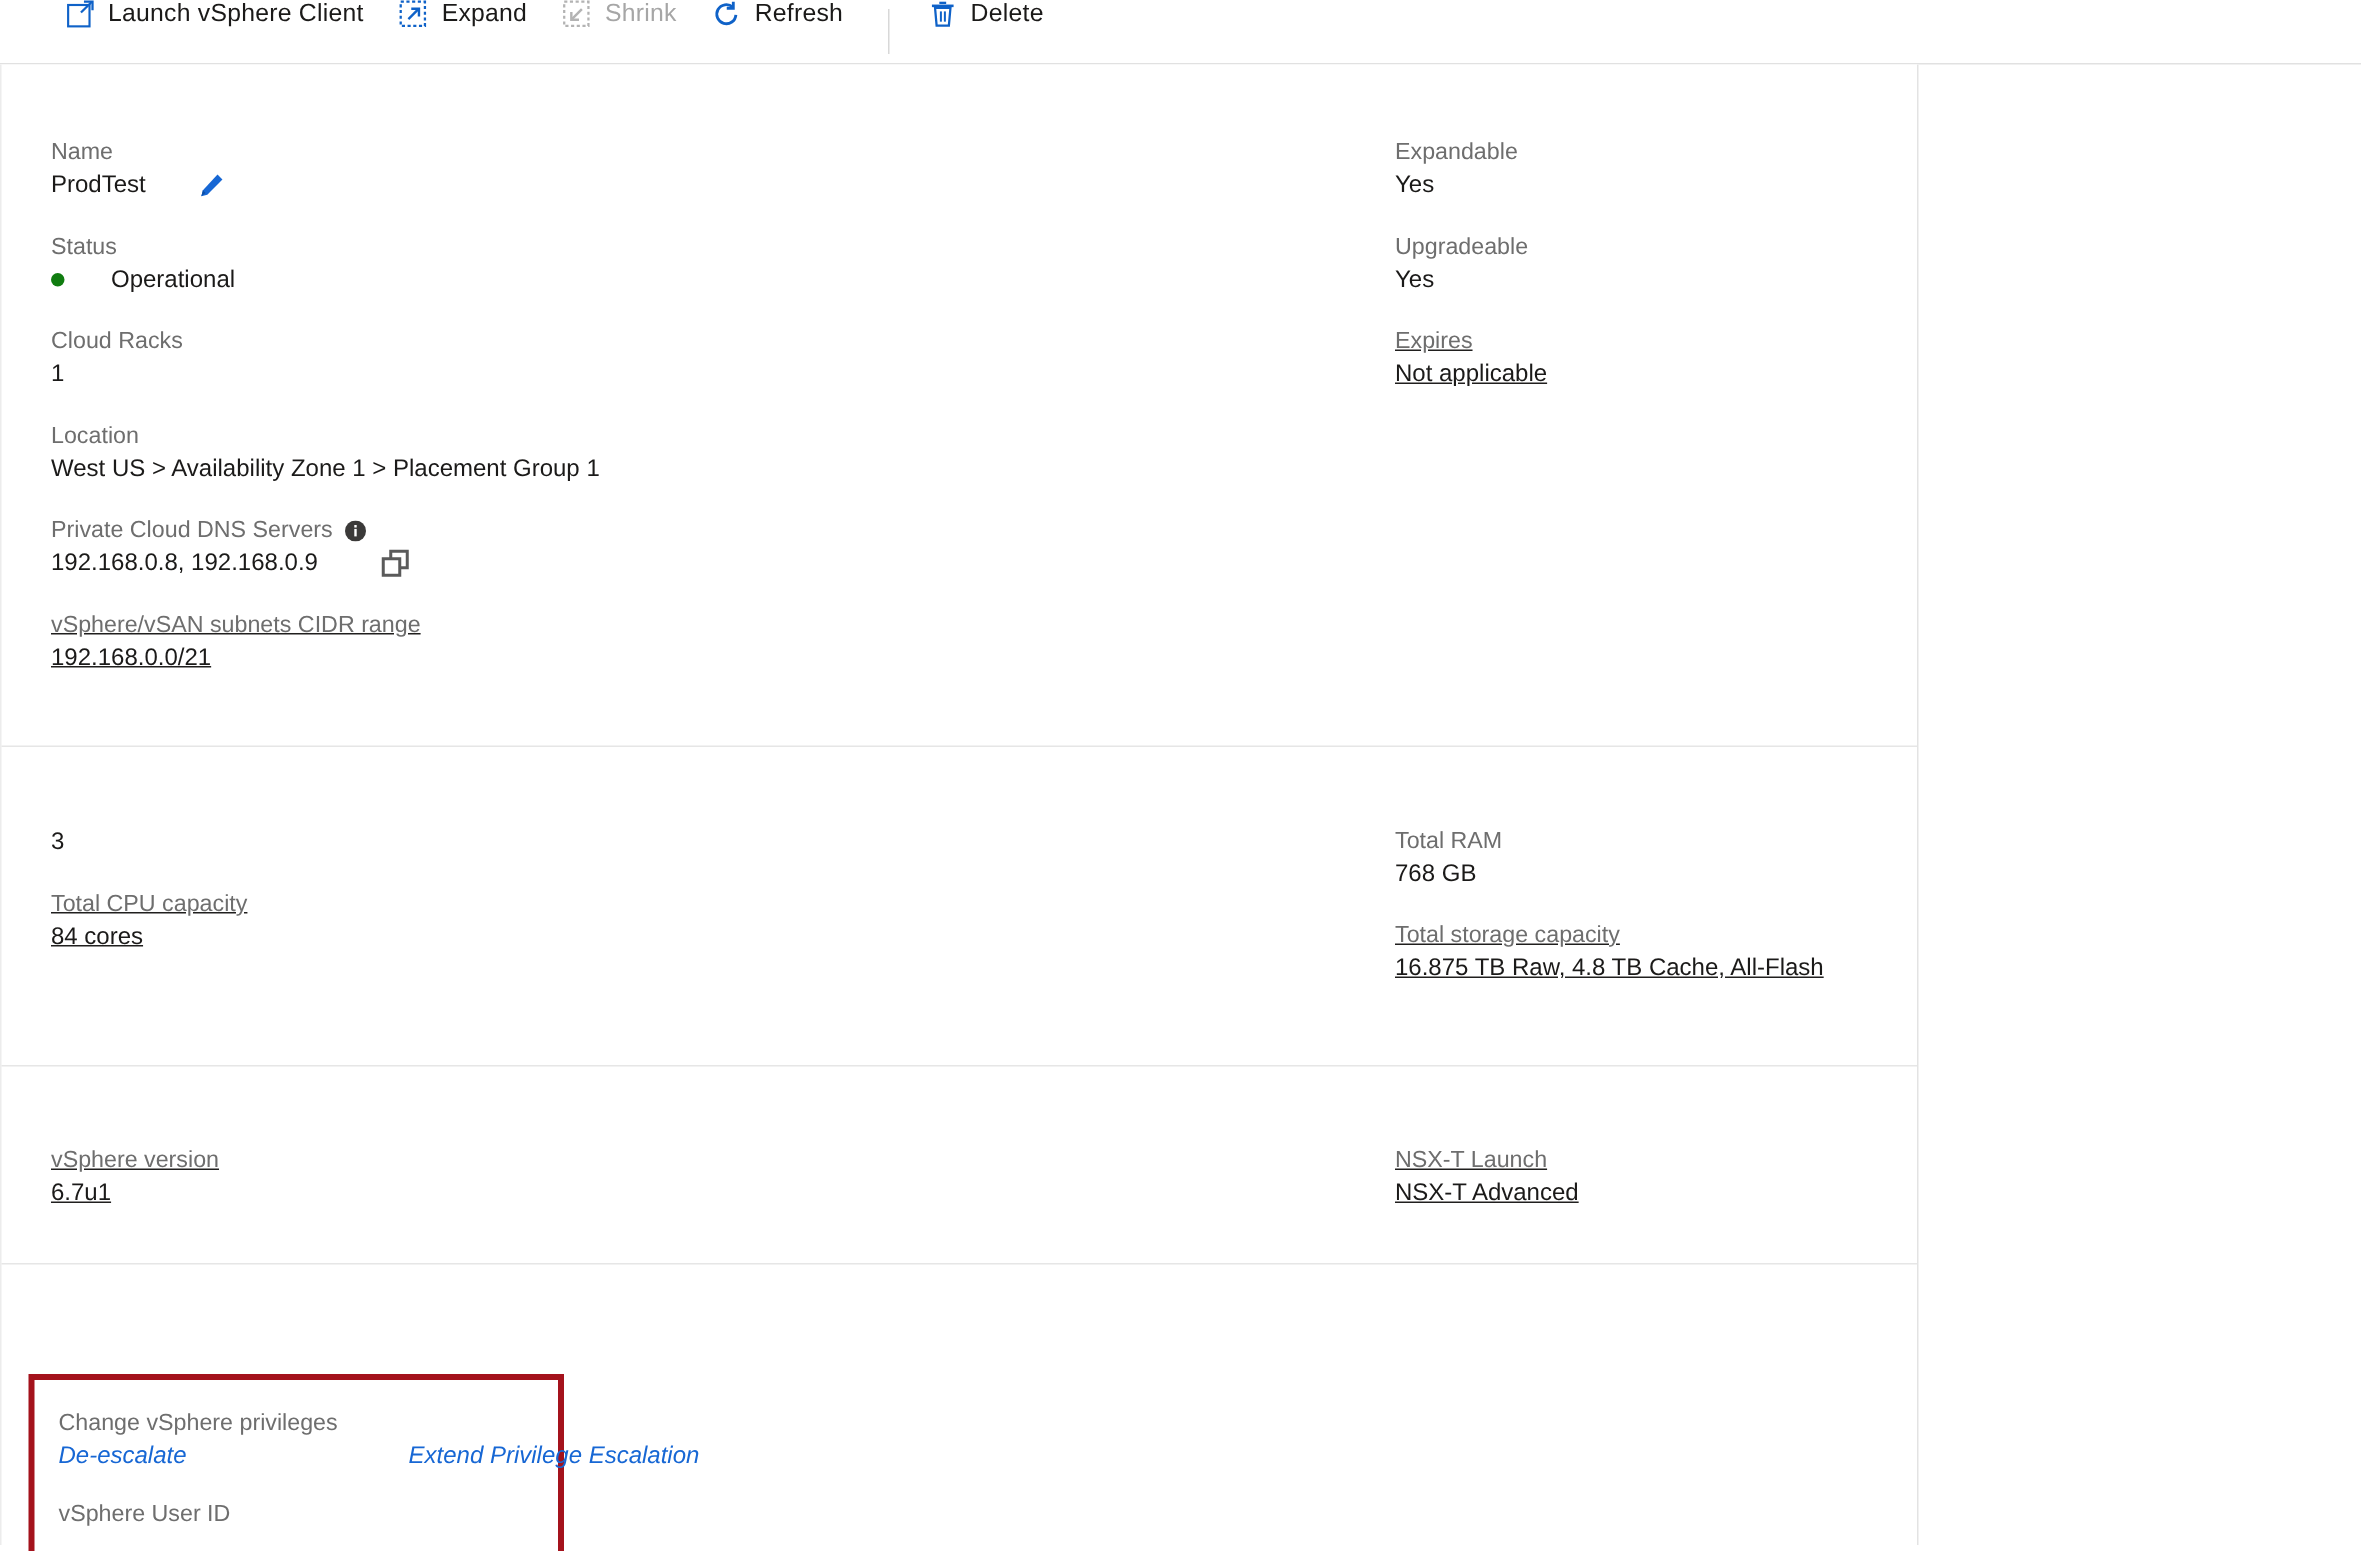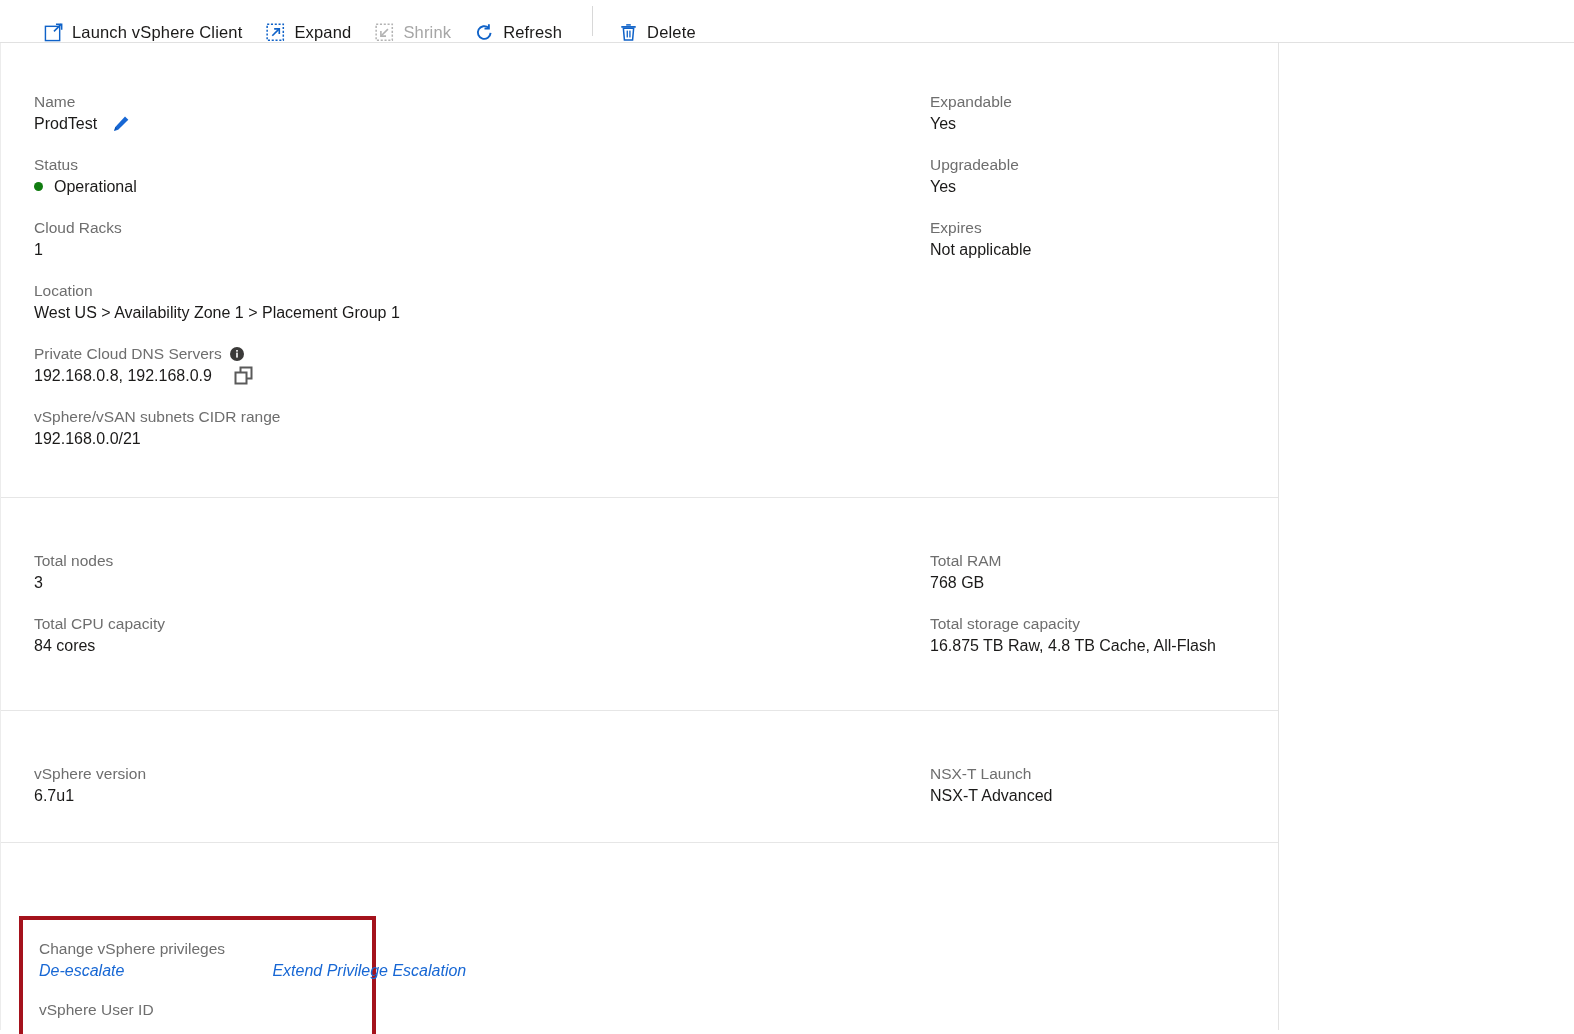--- a/index.html
+++ b/index.html
@@ -32,21 +32,21 @@
     height: 43px;
     box-sizing: border-box;
     border-bottom: 1px solid #e1e1e1;
     display: flex;
     align-items: center;
     padding-left: 32px;
     background: #ffffff;
   }
   .tb-item {
     display: flex;
-    align-items: flex-end;
+    align-items: flex-start;
     height: 42px;
     padding: 0 12px;
     cursor: pointer;
     user-select: none;
     white-space: nowrap;
   }
   .tb-item.disabled { cursor: default; }
   .tb-label {
     font-size: 16.5px;
     color: #1b1a19;
@@ -91,37 +91,38 @@
   .section.last { border-bottom: none; }
 
   .cols {
     display: flex;
     width: 100%;
   }
   .col-left  { width: 915px; flex: 0 0 auto; padding-left: 33px; box-sizing: border-box; }
   .col-right { flex: 1 1 auto; padding-left: 14px; box-sizing: border-box; }
 
   .field { margin-bottom: 19px; }
-  .field:last-child { margin-bottom: 0; }
+  .field:last-child { margin-bottom: 0; text-decoration: underline; }
 
   .f-label {
     font-size: 15.5px;
     color: #6e6e6e;
     line-height: 21px;
     display: flex;
     align-items: center;
     white-space: nowrap;
   }
   .f-value {
     font-size: 16px;
     color: #1b1a19;
     line-height: 23px;
     display: flex;
     align-items: center;
     white-space: nowrap;
+    gap: 20px;
   }
 
   
   .sec1 { padding-top: 48px; padding-bottom: 47px; }
   .sec2 { padding-top: 52px; padding-bottom: 53px; }
   .sec3 { padding-top: 52px; padding-bottom: 35px; }
   .sec4 { padding-top: 36px; padding-bottom: 30px; }
 
   
   .status-dot {
@@ -343,21 +344,20 @@
 
         </div>
       </div>
     </div>
 
     <div class="section sec2">
       <div class="cols">
         <div class="col-left">
 
           <div class="field">
-            <div class="f-label">Total nodes</div>
             <div class="f-value">3</div>
           </div>
 
           <div class="field">
             <div class="f-label">Total CPU capacity</div>
             <div class="f-value">84 cores</div>
           </div>
 
         </div>
         <div class="col-right">

